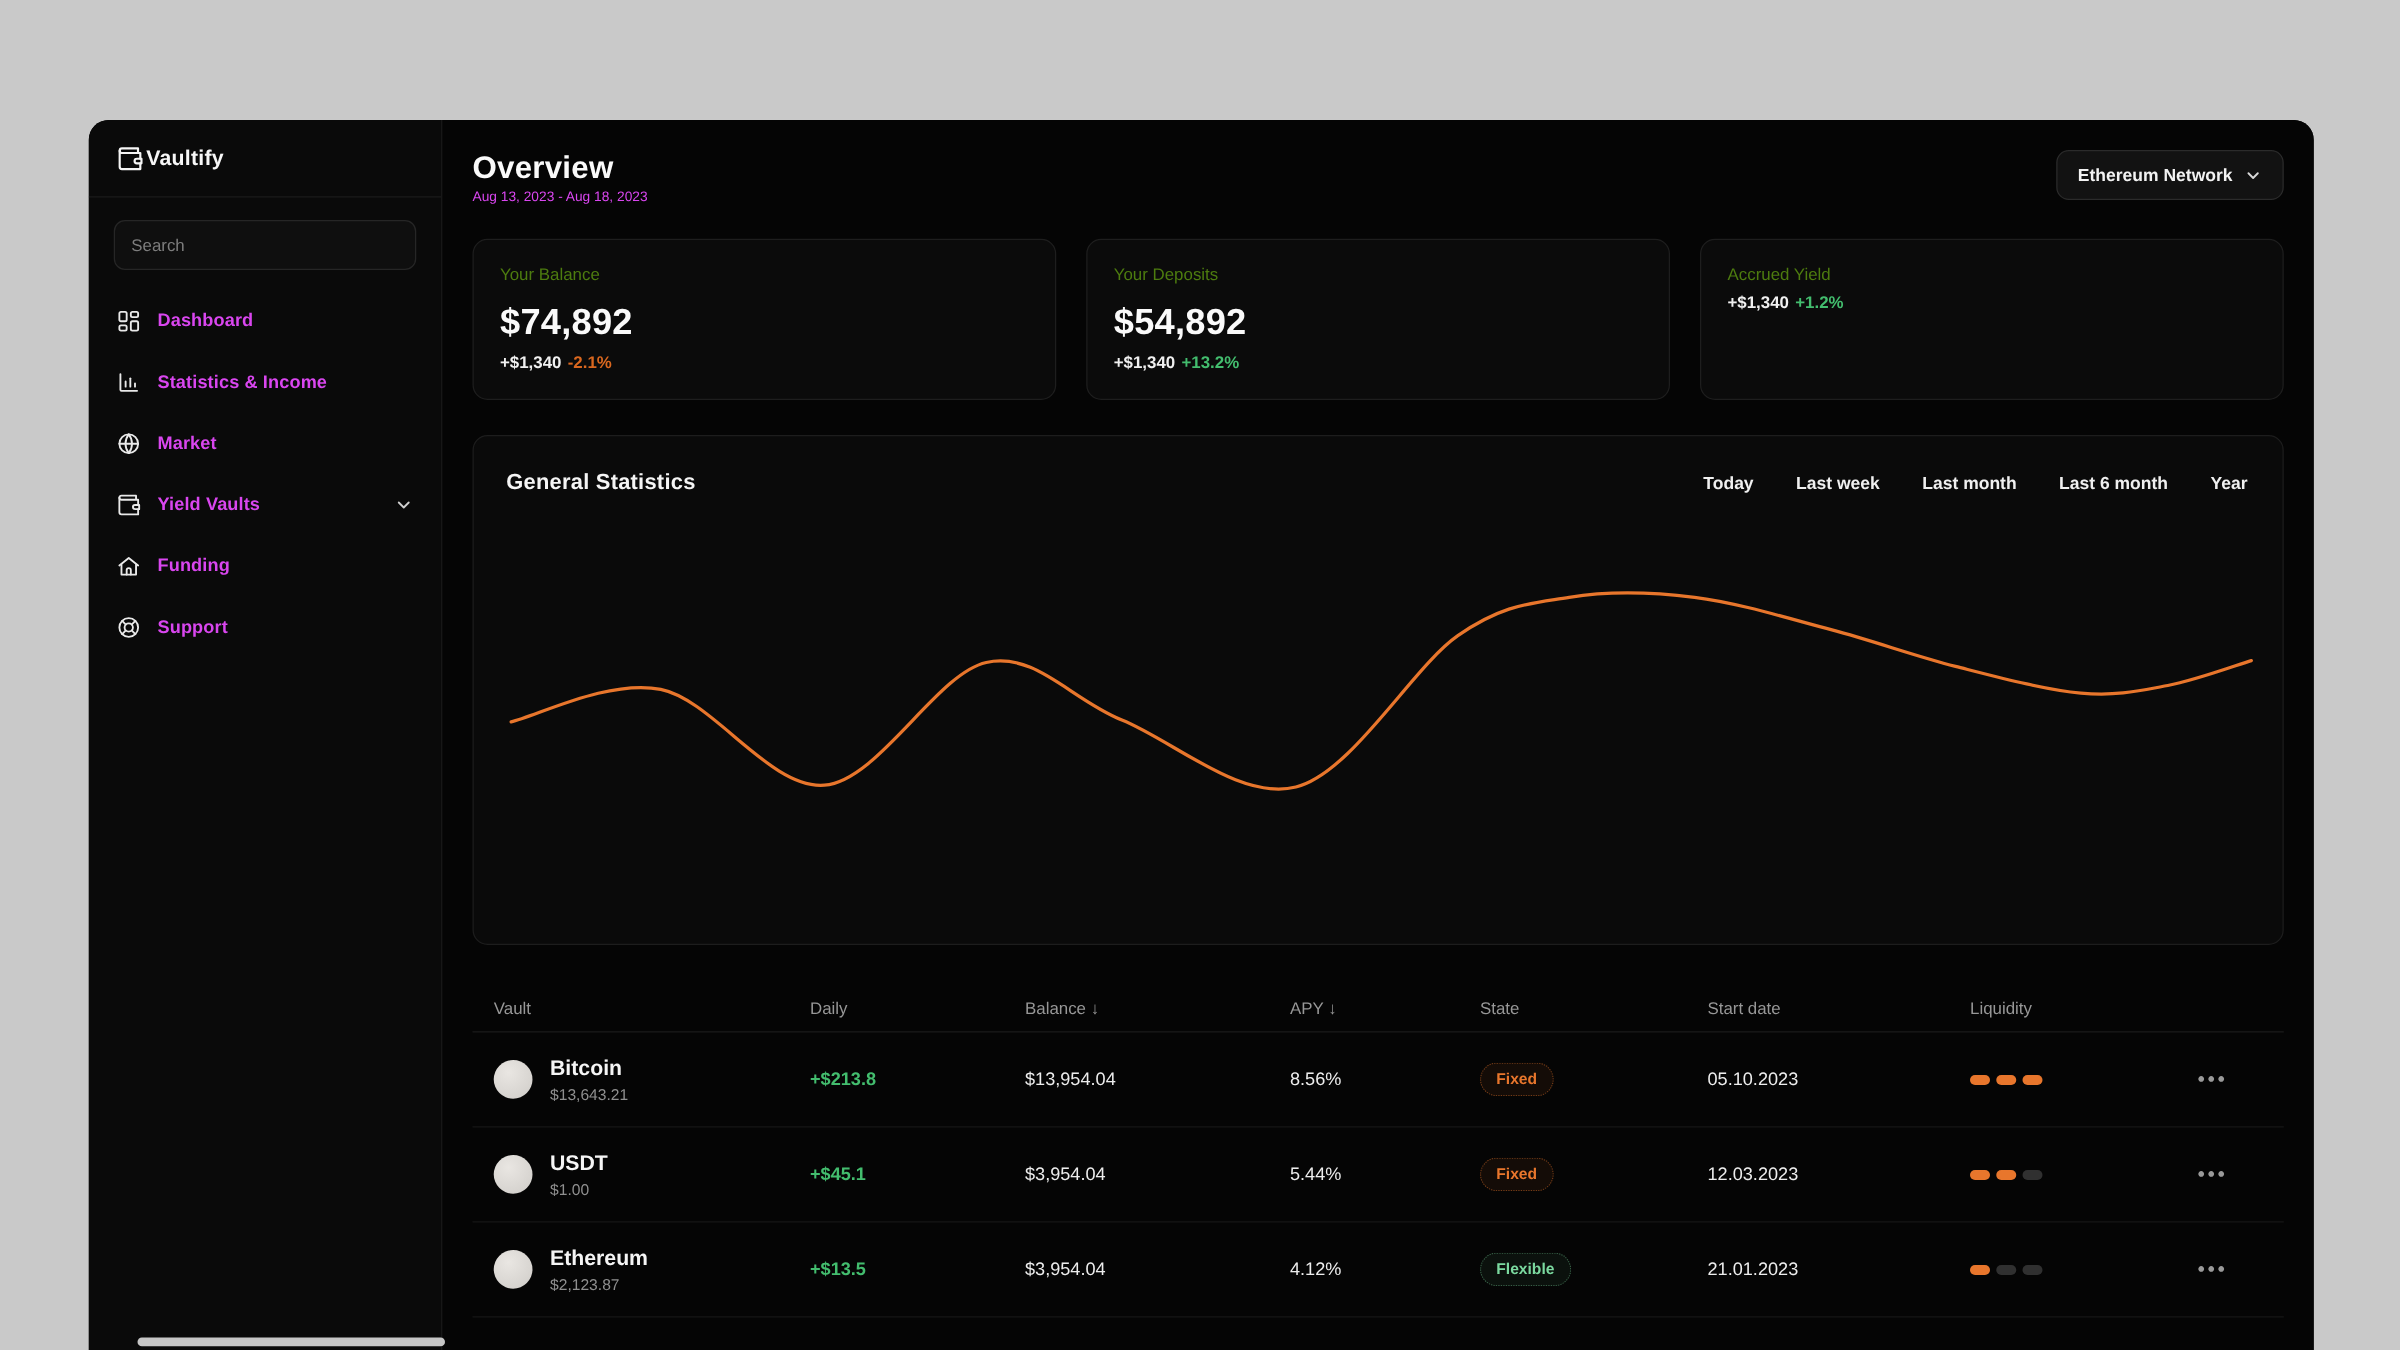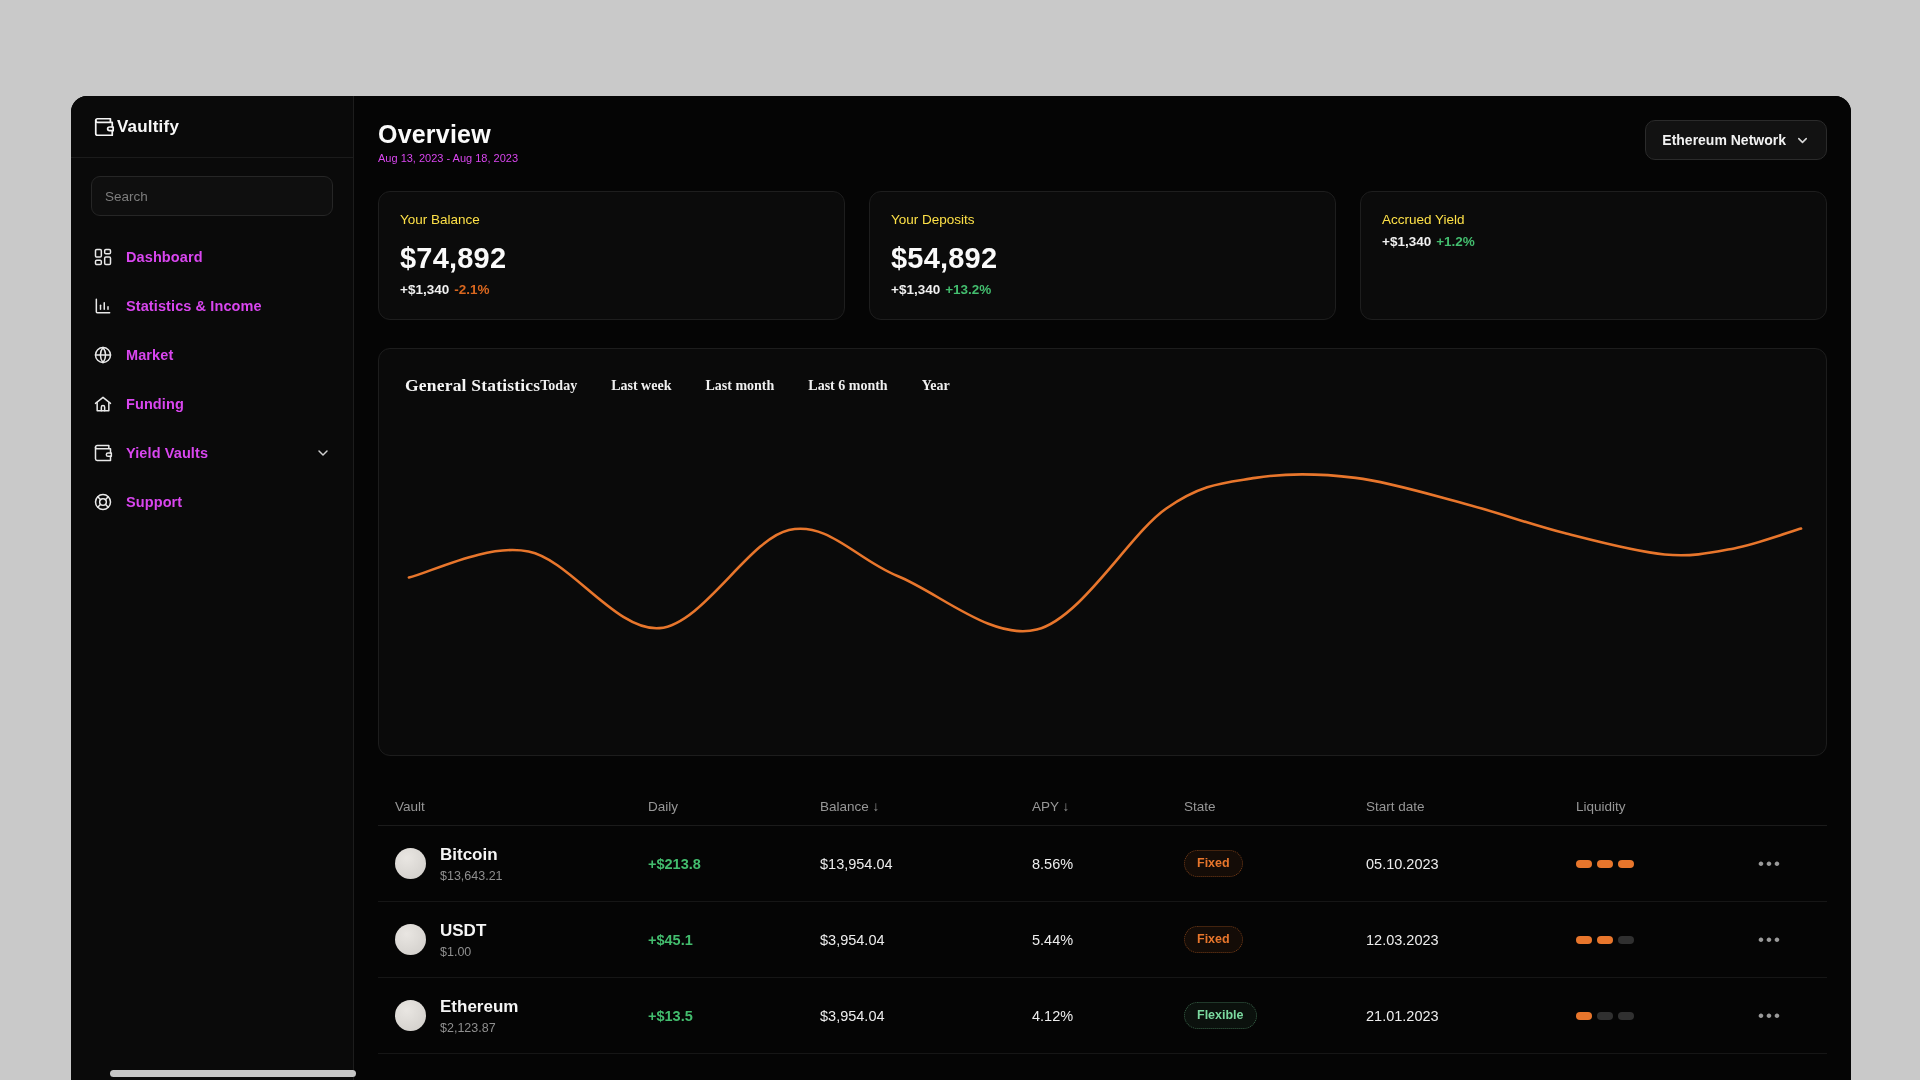--- a/index.html
+++ b/index.html
@@ -35,31 +35,31 @@
   .date-range { color:#d946ef; font-size:11px; margin-top:3px; }
   .network-btn { display:flex; align-items:center; gap:9px; height:40px; padding:0 16px;
                  background:#121212; border:1px solid #2b2b2b; border-radius:10px;
                  color:#f2f2f2; font-size:14px; font-weight:600; cursor:pointer; }
   .network-btn svg { width:15px; height:15px; color:#d8d8d8; }
 
   
   .cards { display:flex; gap:24px; margin-top:27px; }
   .card { flex:1; height:129px; background:#0b0b0b; border:1px solid #1e1e1e; border-radius:12px;
           padding:20px 21px; }
-  .card-label { color:#fde047; font-size:13.5px; }
+  .card-label { color:#4d7c0f; font-size:13.5px; }
   .card-value { color:#fafafa; font-size:29px; font-weight:700; letter-spacing:.2px; margin-top:15px; }
   .card-delta { font-size:13.5px; margin-top:7px; color:#f0f0f0; font-weight:600; }
   .card-delta .pct { margin-left:5px; font-weight:600; }
   .pct.up { color:#43bd6e; }
   .pct.down { color:#d9671f; }
 
   
   .chart-card { margin-top:28px; height:408px; background:#0a0a0a; border:1px solid #1d1d1d;
                 border-radius:12px; position:relative; overflow:hidden; }
-  .chart-head { display:flex; align-items:center; padding:26px 28px 0 26px;font-family:Liberation Serif, serif; }
+  .chart-head { display:flex; justify-content:space-between; align-items:center; padding:26px 28px 0 26px; }
   .chart-title { color:#f5f5f5; font-size:17.5px; font-weight:700; letter-spacing:.2px; }
   .chart-filters { display:flex; gap:34px; }
   .chart-filter { color:#f0f0f0; font-size:14px; font-weight:600; cursor:pointer; }
   .chart-svg { position:absolute; left:0; top:0; width:100%; height:100%; }
 
   
   .table { margin-top:32px; }
   .t-grid { display:grid; grid-template-columns:270px 172px 212px 152px 182px 210px 182px 1fr;
             align-items:center; }
   .t-head { height:38px; border-bottom:1px solid #1b1b1b; }
@@ -125,36 +125,36 @@
           <svg class="nav-ic" viewBox="0 0 24 24" fill="none" stroke="currentColor" stroke-width="1.8" stroke-linecap="round" stroke-linejoin="round">
             <circle cx="12" cy="12" r="9"></circle>
             <path d="M3 12h18"></path>
             <path d="M12 3a14.5 14.5 0 0 1 0 18"></path>
             <path d="M12 3a14.5 14.5 0 0 0 0 18"></path>
           </svg>
           <span class="nav-label">Market</span>
         </div>
         <div class="nav-item">
           <svg class="nav-ic" viewBox="0 0 24 24" fill="none" stroke="currentColor" stroke-width="1.8" stroke-linecap="round" stroke-linejoin="round">
+            <path d="M21 12V7H5a2 2 0 0 1 0-4h14v4"></path>
+            <path d="M3 5v14a2 2 0 0 0 2 2h16v-5"></path>
+            <path d="M18 12a2 2 0 0 0 0 4h4v-4Z"></path>
+          </svg>
+          <span class="nav-label">Yield Vaults</span>
+          <svg class="nav-chevron" viewBox="0 0 24 24" fill="none" stroke="currentColor" stroke-width="2.2" stroke-linecap="round" stroke-linejoin="round">
+            <path d="M6 9l6 6 6-6"></path>
+          </svg>
+        </div>
+        <div class="nav-item">
+          <svg class="nav-ic" viewBox="0 0 24 24" fill="none" stroke="currentColor" stroke-width="1.8" stroke-linecap="round" stroke-linejoin="round">
             <path d="M3 11.2 12 4l9 7.2"></path>
             <path d="M5 10.5V20h14v-9.5"></path>
             <path d="M10 20v-4.2a2 2 0 0 1 4 0V20"></path>
           </svg>
           <span class="nav-label">Funding</span>
-        </div>
-        <div class="nav-item">
-          <svg class="nav-ic" viewBox="0 0 24 24" fill="none" stroke="currentColor" stroke-width="1.8" stroke-linecap="round" stroke-linejoin="round">
-            <path d="M21 12V7H5a2 2 0 0 1 0-4h14v4"></path>
-            <path d="M3 5v14a2 2 0 0 0 2 2h16v-5"></path>
-            <path d="M18 12a2 2 0 0 0 0 4h4v-4Z"></path>
-          </svg>
-          <span class="nav-label">Yield Vaults</span>
-          <svg class="nav-chevron" viewBox="0 0 24 24" fill="none" stroke="currentColor" stroke-width="2.2" stroke-linecap="round" stroke-linejoin="round">
-            <path d="M6 9l6 6 6-6"></path>
-          </svg>
         </div>
         <div class="nav-item">
           <svg class="nav-ic" viewBox="0 0 24 24" fill="none" stroke="currentColor" stroke-width="1.8" stroke-linecap="round" stroke-linejoin="round">
             <circle cx="12" cy="12" r="9"></circle>
             <circle cx="12" cy="12" r="4"></circle>
             <path d="M5.7 5.7l3.5 3.5"></path>
             <path d="M18.3 5.7l-3.5 3.5"></path>
             <path d="M5.7 18.3l3.5-3.5"></path>
             <path d="M18.3 18.3l-3.5-3.5"></path>
           </svg>

